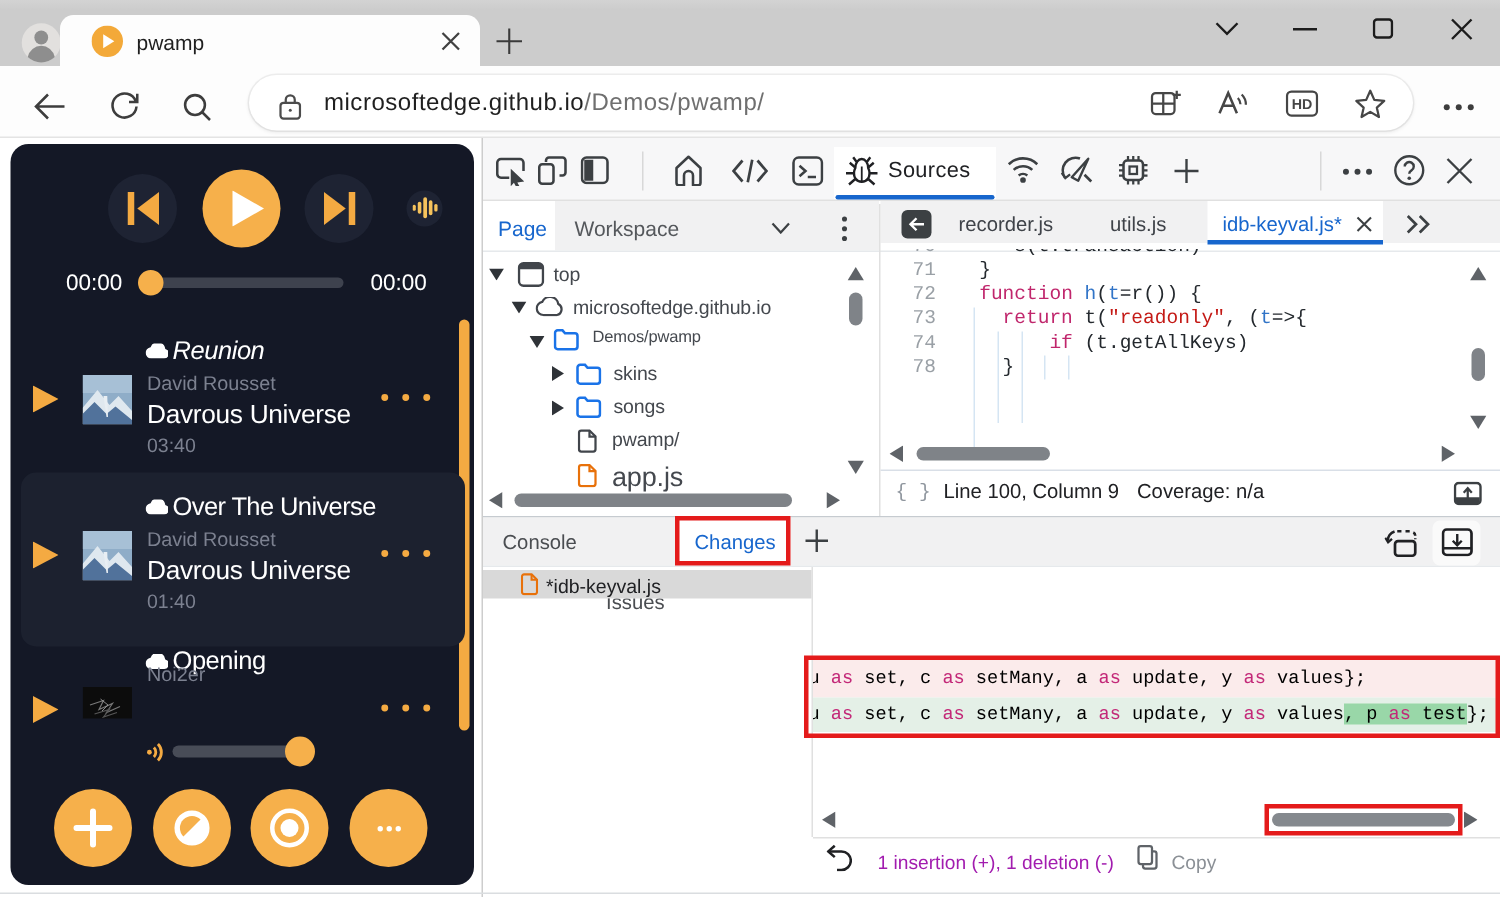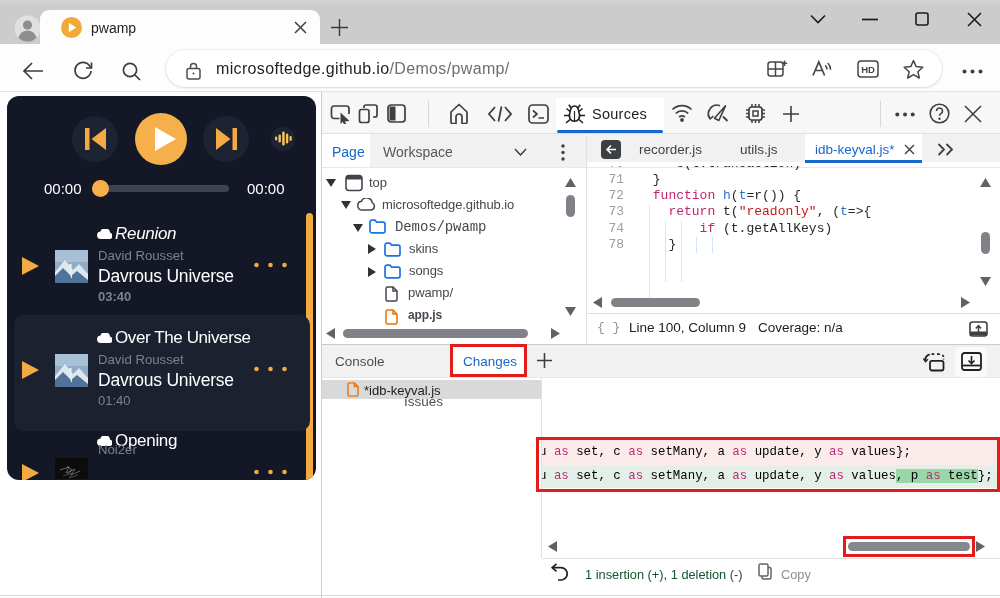--- a/index.html
+++ b/index.html
@@ -87,21 +87,21 @@
 </svg>
 <svg class="abs" style="left:903px;top:59px;" width="21" height="20" viewBox="0 0 21 20">
   <path d="M10.5 1.5 L13.2 7.6 L19.8 8.3 L14.9 12.8 L16.3 19 L10.5 15.6 L4.7 19 L6.1 12.8 L1.2 8.3 L7.8 7.6 Z" stroke="#464646" stroke-width="1.5" fill="none" stroke-linejoin="round"></path>
 </svg>
 <svg class="abs" style="left:962px;top:69px;" width="21" height="5" viewBox="0 0 21 5">
   <circle cx="2.5" cy="2.5" r="2" fill="#3d3d3d"></circle>
     <circle cx="10.5" cy="2.5" r="2" fill="#3d3d3d"></circle>
     <circle cx="18.5" cy="2.5" r="2" fill="#3d3d3d"></circle>
 </svg>
 
-<div id="app" class="abs" style="left:7px;top:96px;width:309px;height:384px;background:#141826;border-radius:12px;overflow:hidden;">
+<div id="app" class="abs" style="left:7px;top:96px;width:309px;height:494px;background:#141826;border-radius:12px;overflow:hidden;">
 
   <div class="abs" style="left:65px;top:20px;width:46px;height:46px;border-radius:50%;background:#1e2333;"></div>
   <svg class="abs" style="left:78px;top:32px;" width="21" height="22" viewBox="0 0 21 22">
     <rect x="0" y="0" width="4.5" height="22" fill="#f4aa42"></rect>
     <path d="M21 0 L6.5 11 L21 22 Z" fill="#f4aa42"></path>
   </svg>
   <div class="abs" style="left:128px;top:17px;width:52px;height:52px;border-radius:50%;background:#f6b04b;"></div>
   <svg class="abs" style="left:147px;top:31px;" width="22" height="24" viewBox="0 0 22 24">
     <path d="M1 0 L22 12 L1 24 Z" fill="#fff"></path>
   </svg>
@@ -129,21 +129,21 @@
   <div class="abs" style="left:299px;top:117px;width:7px;height:274px;border-radius:4px;background:#f4aa42;"></div>
 
   <div class="abs" style="left:7px;top:219px;width:296px;height:116px;border-radius:10px;background:#1c212f;"></div>
 
   <svg class="abs" style="left:90px;top:133px;" width="15" height="10" viewBox="0 0 15 10">
     <path d="M3.8 10 a3.8 3.8 0 0 1 -0.4 -7.57 a5.1 5.1 0 0 1 9.8 1.2 a3.25 3.25 0 0 1 -1 6.37 Z" fill="#fff"></path>
   </svg>
   <div class="abs" style="left:108px;top:128px;font-size:17px;letter-spacing:-0.3px;color:#fff;font-style:italic;">Reunion</div>
   <div class="abs" style="left:91px;top:152px;font-size:13.2px;color:#7c8190;">David Rousset</div>
   <div class="abs" style="left:91px;top:170px;font-size:17.5px;letter-spacing:-0.2px;color:#fff;">Davrous Universe</div>
-  <div class="abs" style="left:91px;top:193px;font-size:13px;color:#7c8190;font-weight:bold;">03:40</div>
+  <div class="abs" style="left:91px;top:193px;font-size:13px;color:#7c8190;">03:40</div>
   <svg class="abs" style="left:15px;top:161px;" width="17" height="18" viewBox="0 0 17 18">
     <path d="M0 0 L17 9 L0 18 Z" fill="#f4aa42"></path>
   </svg>
   <div class="abs" style="left:48px;top:154px;width:33px;height:33px;overflow:hidden;">
     <svg width="33" height="33" viewBox="0 0 33 33">
       <rect width="33" height="33" fill="#8fadc8"></rect>
       <rect y="0" width="33" height="12" fill="#a7c0d6"></rect>
       <path d="M0 22 L10 10 L18 20 L24 14 L33 24 L33 33 L0 33 Z" fill="#dfe8ef"></path>
       <path d="M0 26 L8 18 L16 26 L22 21 L33 30 L33 33 L0 33 Z" fill="#51729b"></path>
       <path d="M14 14 L16 28 L17 28 L16.5 14 Z" fill="#e8eef3"></path>
@@ -343,21 +343,21 @@
   <path d="M5.2 12 a4.4 4.4 0 0 1 -0.7 -8.74 a5.6 5.6 0 0 1 10.7 1.44 a3.9 3.9 0 0 1 -0.9 7.3 Z" stroke="#41454b" stroke-width="1.5" fill="none"></path>
 </svg>
 <div class="abs" style="left:382px;top:197px;font-size:13px;letter-spacing:-0.1px;color:#44484e;">microsoftedge.github.io</div>
 
 <svg class="abs" style="left:353px;top:224px;" width="10" height="8" viewBox="0 0 10 8">
     <path d="M0 0 H10 L5 8 Z" fill="#2f3338"></path>
   </svg>
 <svg class="abs" style="left:369px;top:219px;" width="17" height="15" viewBox="0 0 17 15">
   <path d="M1 3 a1.8 1.8 0 0 1 1.8 -1.8 H6 l1.7 2 H14.2 A1.8 1.8 0 0 1 16 5 v7 a1.8 1.8 0 0 1 -1.8 1.8 H2.8 A1.8 1.8 0 0 1 1 12 Z" stroke="#1a73e8" stroke-width="1.7" fill="none"></path>
 </svg>
-<div class="abs" style="left:395px;top:219px;font-size:14px;letter-spacing:-0.1px;color:#44484e;font-family:Liberation Mono, monospace;">Demos/pwamp</div>
+<div class="abs" style="left:395px;top:219px;font-size:11px;letter-spacing:-0.1px;color:#44484e;">Demos/pwamp</div>
 
 <svg class="abs" style="left:368px;top:244px;" width="8" height="10" viewBox="0 0 8 10">
     <path d="M0 0 V10 L8 5 Z" fill="#2f3338"></path>
   </svg>
 <svg class="abs" style="left:384px;top:242px;" width="17" height="15" viewBox="0 0 17 15">
   <path d="M1 3 a1.8 1.8 0 0 1 1.8 -1.8 H6 l1.7 2 H14.2 A1.8 1.8 0 0 1 16 5 v7 a1.8 1.8 0 0 1 -1.8 1.8 H2.8 A1.8 1.8 0 0 1 1 12 Z" stroke="#1a73e8" stroke-width="1.7" fill="none"></path>
 </svg>
 <div class="abs" style="left:409px;top:241px;font-size:13px;letter-spacing:-0.1px;color:#44484e;">skins</div>
 
 <svg class="abs" style="left:368px;top:267px;" width="8" height="10" viewBox="0 0 8 10">
@@ -371,21 +371,21 @@
 <svg class="abs" style="left:385px;top:286px;" width="13" height="16" viewBox="0 0 13 16">
   <path d="M1 2.5 A1.5 1.5 0 0 1 2.5 1 H8 L12 5 V13.5 a1.5 1.5 0 0 1 -1.5 1.5 h-8 A1.5 1.5 0 0 1 1 13.5 Z" stroke="#41454b" stroke-width="1.5" fill="none"></path>
   <path d="M8 1 V5 H12" stroke="#41454b" stroke-width="1.5" fill="none"></path>
 </svg>
 <div class="abs" style="left:408px;top:285px;font-size:13px;letter-spacing:-0.1px;color:#44484e;">pwamp/</div>
 
 <svg class="abs" style="left:385px;top:309px;" width="13" height="16" viewBox="0 0 13 16">
   <path d="M1 2.5 A1.5 1.5 0 0 1 2.5 1 H8 L12 5 V13.5 a1.5 1.5 0 0 1 -1.5 1.5 h-8 A1.5 1.5 0 0 1 1 13.5 Z" stroke="#e8710a" stroke-width="1.5" fill="none"></path>
   <path d="M8 1 V5 H12" stroke="#e8710a" stroke-width="1.5" fill="none"></path>
 </svg>
-<div class="abs" style="left:408px;top:308px;font-size:12px;letter-spacing:-0.1px;color:#44484e;font-weight:bold;">app.js</div>
+<div class="abs" style="left:408px;top:308px;font-size:18px;letter-spacing:-0.1px;color:#44484e;">app.js</div>
 
 <svg class="abs" style="left:326px;top:328px;" width="9" height="11" viewBox="0 0 9 11">
     <path d="M9 0 V11 L0 5.5 Z" fill="#5f6368"></path>
   </svg>
 <div class="abs" style="left:343px;top:329px;width:185px;height:9px;border-radius:5px;background:#7f8388;"></div>
 <svg class="abs" style="left:551px;top:328px;" width="9" height="11" viewBox="0 0 9 11">
     <path d="M0 0 V11 L9 5.5 Z" fill="#5f6368"></path>
   </svg>
 
 <svg class="abs" style="left:565px;top:178px;" width="11" height="9" viewBox="0 0 11 9">
@@ -504,20 +504,20 @@
 <svg class="abs" style="left:976px;top:541px;" width="9" height="11" viewBox="0 0 9 11">
     <path d="M0 0 V11 L9 5.5 Z" fill="#5f6368"></path>
   </svg>
 <div class="abs" style="left:843px;top:536px;width:132px;height:21px;border:3px solid #e41b1b;"></div>
 
 <div class="abs" style="left:542px;top:558px;width:458px;height:1px;background:#e0e0e0;"></div>
 <svg class="abs" style="left:551px;top:563px;" width="17" height="18" viewBox="0 0 17 18">
   <path d="M5.5 0.8 L1.2 4.6 L5.5 8.4" stroke="#202124" stroke-width="1.7" fill="none"></path>
   <path d="M1.8 4.6 H10 a6.2 6.2 0 0 1 0 12.4 H7" stroke="#202124" stroke-width="1.7" fill="none"></path>
 </svg>
-<div class="abs" style="left:585px;top:567px;font-size:12.8px;color:#14532d;">1 insertion (+), 1 deletion (-)</div>
+<div class="abs" style="left:585px;top:567px;font-size:12.8px;color:#a21caf;">1 insertion (+), 1 deletion (-)</div>
 <svg class="abs" style="left:758px;top:563px;" width="14" height="17" viewBox="0 0 14 17">
   <rect x="1" y="1" width="9" height="12" rx="1.5" stroke="#5f6368" stroke-width="1.5" fill="none"></rect>
   <path d="M4 13 V14.5 a1.5 1.5 0 0 0 1.5 1.5 H11.5 A1.5 1.5 0 0 0 13 14.5 V6 a1.5 1.5 0 0 0 -1.5 -1.5 H10" stroke="#5f6368" stroke-width="1.5" fill="none"></path>
 </svg>
 <div class="abs" style="left:781px;top:567px;font-size:12.8px;color:#8b9096;">Copy</div>
 
 <div class="abs" style="left:0;top:595px;width:1000px;height:1px;background:#dadde0;"></div>
 
 </body></html>

